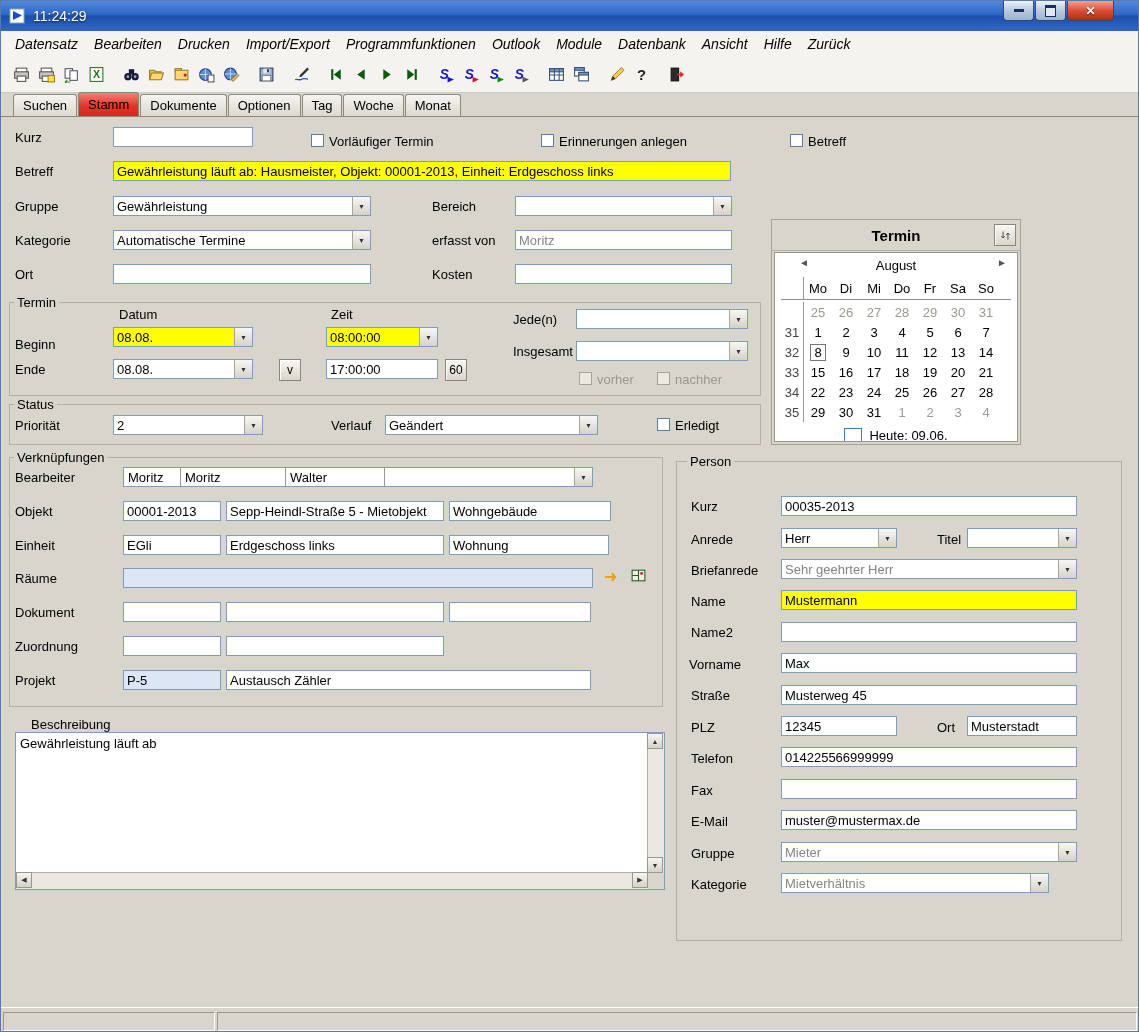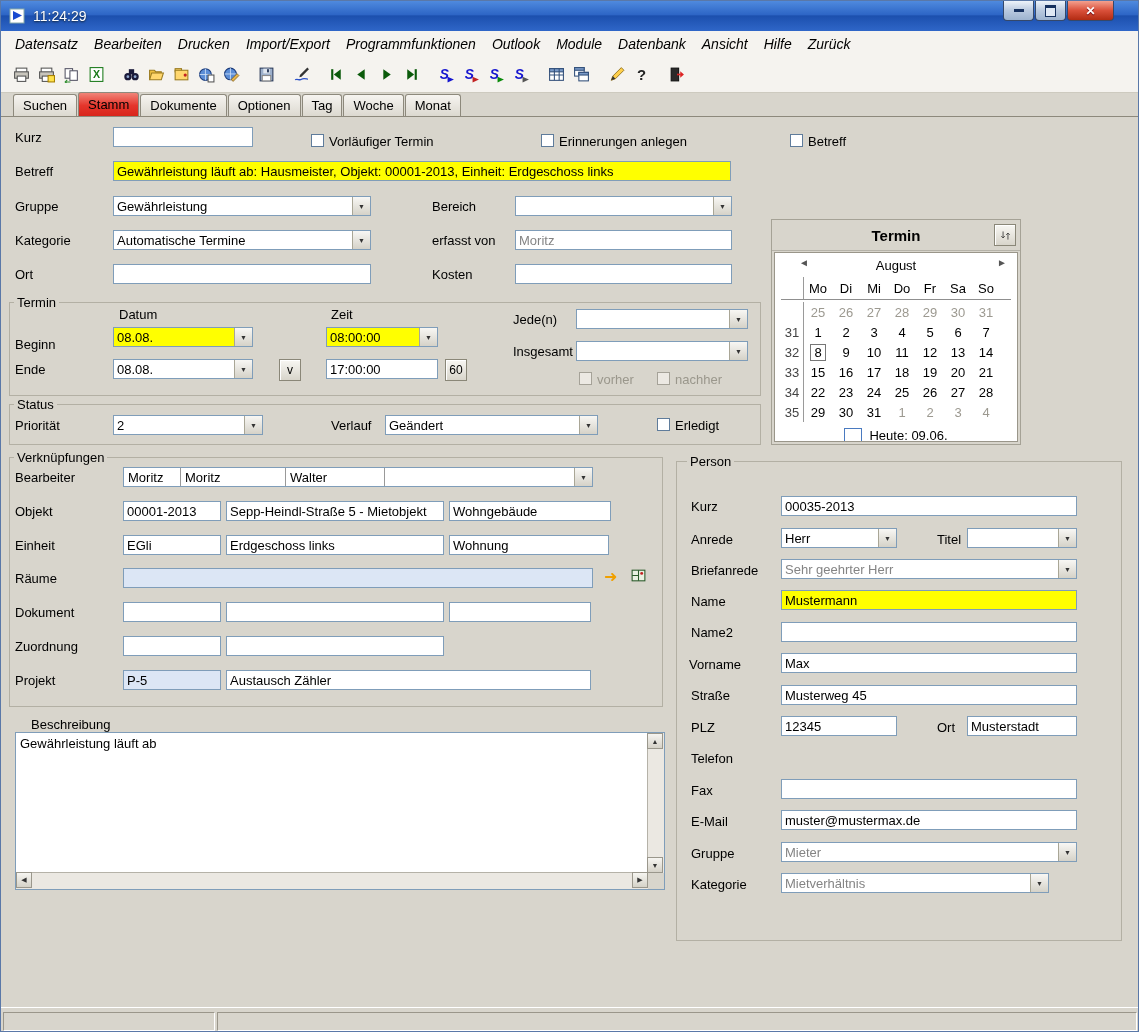--- a/index.html
+++ b/index.html
@@ -636,20 +636,23 @@
   <div class="lbl" style="left:690px;top:719px">PLZ</div>
   <div class="inp" style="left:780px;top:715px;width:116px">
       <span>12345</span>
     </div>
   <div class="lbl" style="left:936px;top:719px">Ort</div>
   <div class="inp" style="left:966px;top:715px;width:110px">
       <span>Musterstadt</span>
     </div>
 
   <div class="lbl" style="left:690px;top:750px">Telefon</div>
+  <div class="inp" style="left:780px;top:746px;width:296px">
+      <span>014225566999999</span>
+    </div>
 
   <div class="lbl" style="left:690px;top:782px">Fax</div>
   <div class="inp" style="left:780px;top:778px;width:296px">
       <span></span>
     </div>
 
   <div class="lbl" style="left:690px;top:813px">E-Mail</div>
   <div class="inp" style="left:780px;top:809px;width:296px">
       <span>muster@mustermax.de</span>
     </div>

